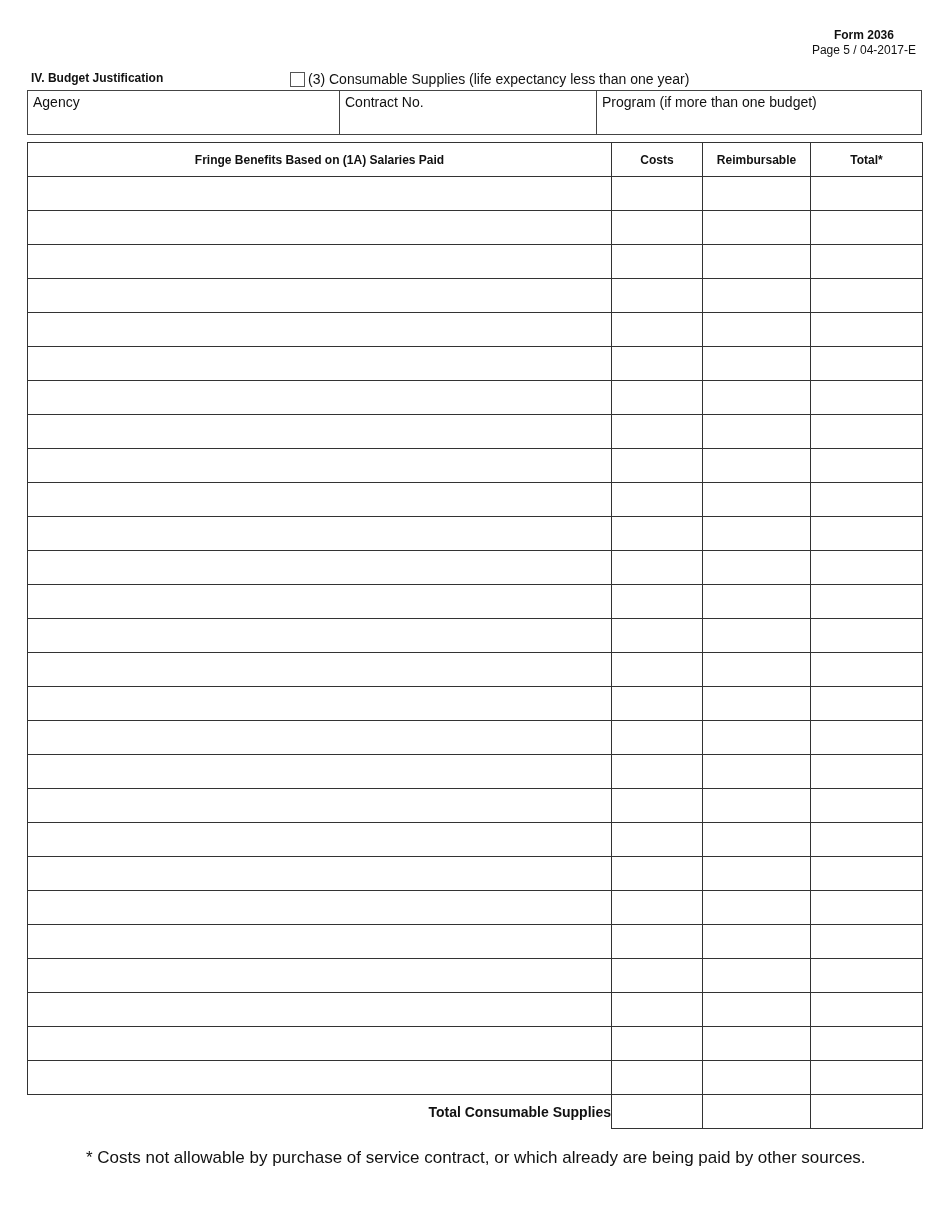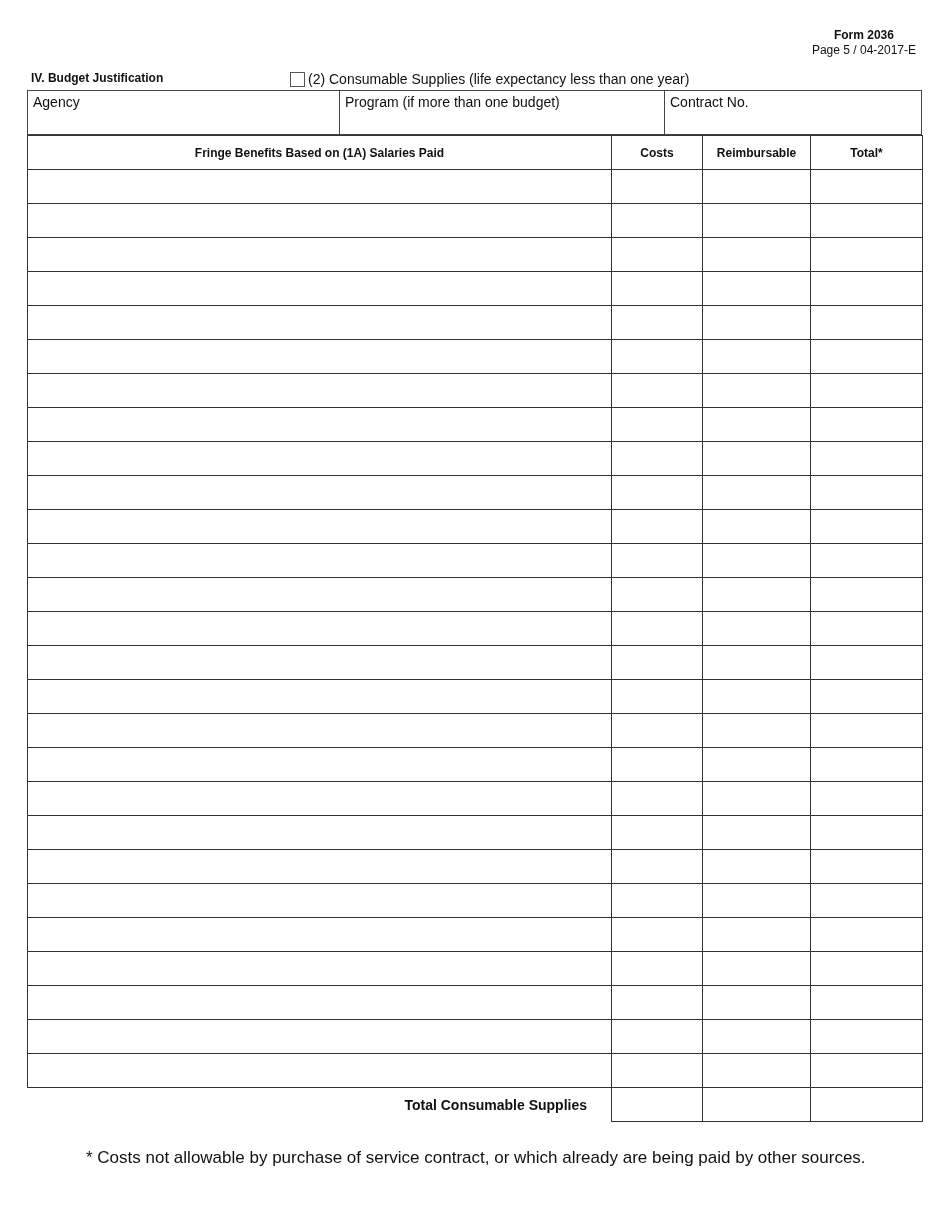--- a/index.html
+++ b/index.html
@@ -5,50 +5,50 @@
   html, body { margin: 0; padding: 0; background: #ffffff; }
   body { width: 950px; height: 1230px; position: relative; font-family: "Liberation Sans", sans-serif; color: #111; overflow: hidden; }
   .form-id { position: absolute; right: 34px; top: 28px; text-align: center; font-size: 12px; line-height: 15px; }
   .form-id .num { font-weight: bold; }
   .section-title { position: absolute; left: 31px; top: 71px; font-size: 12px; font-weight: bold; }
   .supply-line { position: absolute; left: 290px; top: 71px; font-size: 14px; display: flex; align-items: center; }
   .checkbox { width: 15px; height: 15px; border: 1px solid #555; box-sizing: border-box; margin-right: 3px; background: #fff; }
   .id-table { position: absolute; left: 27px; top: 90px; width: 895px; height: 45px; border: 1px solid #444; box-sizing: border-box; display: flex; align-items: flex-end; }
   .id-cell { height: 100%; box-sizing: border-box; padding: 3px 5px; font-size: 14px; }
   .id-cell + .id-cell { border-left: 1px solid #444; }
-  .main-table { position: absolute; left: 27px; top: 135px; width: 895px; border-collapse: collapse; table-layout: fixed; }
+  .main-table { position: absolute; left: 27px; top: 142px; width: 895px; border-collapse: collapse; table-layout: fixed; }
   .main-table td, .main-table th { border: 1px solid #333; height: 34px; box-sizing: border-box; padding: 0; }
   .main-table th { font-size: 12px; font-weight: bold; text-align: center; }
-  .main-table tr.total-row td.label-cell { border-left: none; border-bottom: none; text-align: right; padding-right: 24px; font-size: 14px; font-weight: bold; }
+  .main-table tr.total-row td.label-cell { border-left: none; border-bottom: none; text-align: right; padding-right: 0; font-size: 14px; font-weight: bold; }
   .footnote { position: absolute; left: 86px; top: 1148px; font-size: 17px; }
 </style>
 </head>
 <body>
 
 <div class="form-id">
   <div class="num">Form 2036</div>
   <div>Page 5 / 04-2017-E</div>
 </div>
 
 <div class="section-title">IV. Budget Justification</div>
 
 <div class="supply-line">
   <div class="checkbox"></div>
-  <span>(2) Consumable Supplies (life expectancy less than one year)</span>
+  <span>(3) Consumable Supplies (life expectancy less than one year)</span>
 </div>
 
 <div class="id-table">
   <div class="id-cell" style="width:311px">
     <span>Agency</span>
   </div>
+  <div class="id-cell" style="flex:1">
+    <span>Contract No.</span>
+  </div>
   <div class="id-cell" style="width:325px">
     <span>Program (if more than one budget)</span>
-  </div>
-  <div class="id-cell" style="flex:1">
-    <span>Contract No.</span>
   </div>
 </div>
 
 <table class="main-table">
   <colgroup>
     <col style="width:584px">
       <col style="width:91px">
       <col style="width:108px">
       <col style="width:112px">
   </colgroup>

